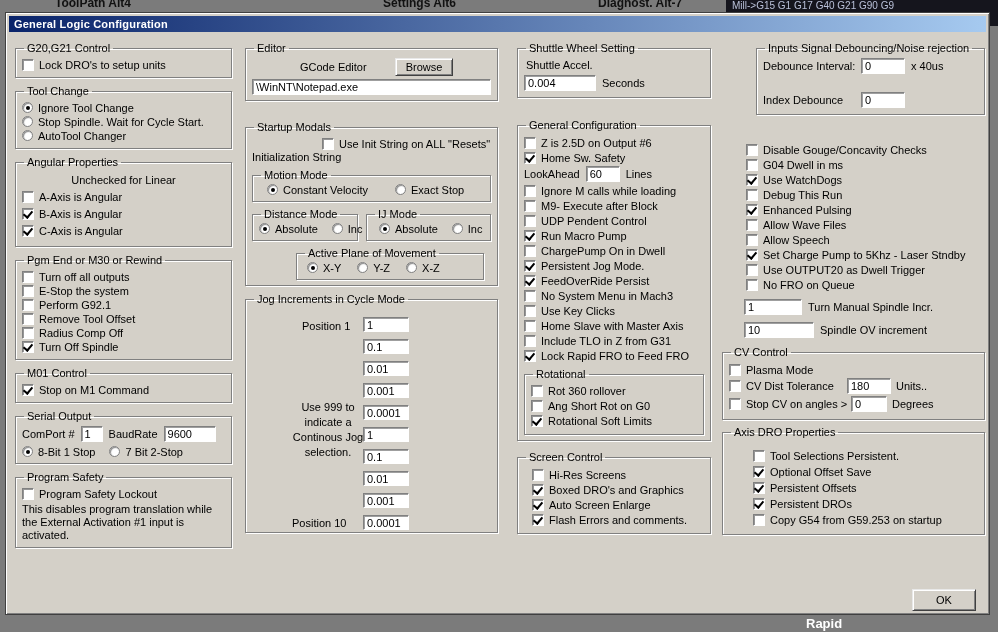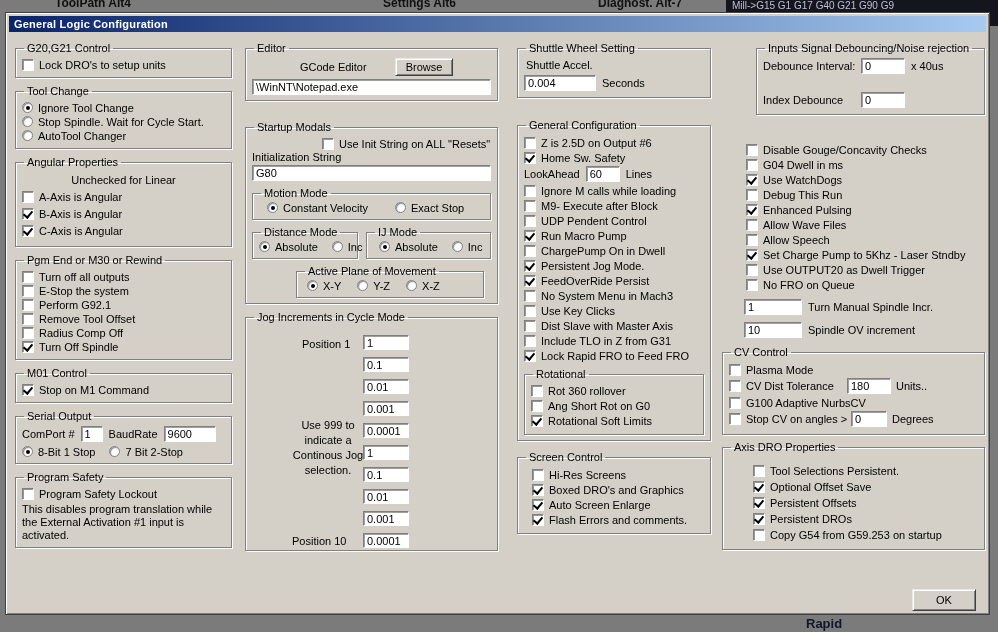--- a/index.html
+++ b/index.html
@@ -2,21 +2,21 @@
 <html><head>
 <meta charset="utf-8">
 <style>
   * { box-sizing:border-box; margin:0; padding:0; }
   html,body { width:998px; height:632px; overflow:hidden; }
   body { background:#7b7b7b; font-family:"Liberation Sans", sans-serif; font-size:11px; color:#000; position:relative; cursor:default; }
 
   
   .bg-tab { position:absolute; top:-4px; font-weight:bold; color:#111; font-size:12px; white-space:nowrap; }
   .bg-topright { position:absolute; top:0; left:726px; right:0; height:26px; background:#15151d; color:#b9c0d8; font-size:10px; line-height:12px; padding-left:6px; white-space:nowrap; overflow:hidden; }
-  .bg-bottom { position:absolute; top:616px; left:806px; font-size:13px; font-weight:bold; color:#0f172a; }
+  .bg-bottom { position:absolute; top:616px; left:806px; font-size:13px; font-weight:bold; color:#ffffff; }
 
   
   .dialog { position:absolute; left:5px; top:12px; width:985px; height:603px; background:#d4d0c8;
             border:1px solid #404040; box-shadow: inset 1px 1px 0 #ffffff, inset -1px -1px 0 #808080; padding:3px; }
   .titlebar { height:16px; background:linear-gradient(90deg,#0a246a,#a6caf0); color:#fff; font-weight:bold;
               display:flex; align-items:center; padding:0 5px; letter-spacing:.2px; }
   .content { position:relative; height:579px; }
 
   .col { position:absolute; top:10px; }
   .col1 { left:6px;   width:217px; }
@@ -217,21 +217,20 @@
         <input class="field wfull" value="\WinNT\Notepad.exe" style="">
       </fieldset>
 
       <fieldset class="fs" style="margin-top:20px">
         <legend>Startup Modals</legend>
         <div class="row" style="margin-left:70px">
           <span class="checkbox"></span>
           <span class="lbl">Use Init String on ALL  "Resets"</span>
         </div>
         <div class="lbl">Initialization String</div>
-        <input class="field wfull" value="G80" style="">
 
         <fieldset class="fs sub">
           <legend>Motion Mode</legend>
           <div class="gapwide inline-list" style="margin-left:8px">
               <div class="row">
                 <span class="radio on"></span>
                 <span class="lbl">Constant Velocity</span>
               </div>
               <div class="row">
                 <span class="radio"></span>
@@ -367,21 +366,21 @@
             <div class="row">
               <span class="checkbox"></span>
               <span class="lbl">No System Menu in Mach3</span>
             </div>
             <div class="row">
               <span class="checkbox"></span>
               <span class="lbl">Use Key Clicks</span>
             </div>
             <div class="row">
               <span class="checkbox"></span>
-              <span class="lbl">Dist Slave with Master Axis</span>
+              <span class="lbl">Home Slave with Master Axis</span>
             </div>
             <div class="row">
               <span class="checkbox"></span>
               <span class="lbl">Include TLO in Z from G31</span>
             </div>
             <div class="row">
               <span class="checkbox on"></span>
               <span class="lbl">Lock Rapid FRO to Feed FRO</span>
             </div>
           </div>
@@ -482,42 +481,38 @@
             <span class="checkbox"></span>
             <span class="lbl">No FRO on Queue</span>
           </div>
         </div>
 
       <div class="inline-row" style="margin:8px 0 0 32px">
         <input class="field" style="width: 58px;" value="1">
         <span class="lbl">Turn Manual Spindle Incr.</span>
       </div>
       <div class="inline-row" style="margin:7px 0 0 32px">
-        <input class="field" style="width: 58px;" value="10">
+        <input class="field" style="width: 70px;" value="10">
         <span class="lbl">Spindle OV increment</span>
       </div>
 
       <fieldset class="fs cv" style="margin:8px 0 0 10px;width:calc(100% - 10px)">
         <legend>CV Control</legend>
         <div class="row">
           <span class="checkbox"></span>
           <span class="lbl">Plasma Mode</span>
         </div>
         <div class="row">
           <span class="checkbox"></span>
           <span class="lbl" style="width:96px">CV Dist Tolerance</span>
           <input class="field" style="width: 44px;" value="180">
           <span class="lbl">Units..</span>
         </div>
         <div class="row">
           <span class="checkbox"></span>
-          <span class="lbl">G100 Adaptive NurbsCV</span>
-        </div>
-        <div class="row">
-          <span class="checkbox"></span>
           <span class="lbl" style="width:100px">Stop CV on angles &gt;</span>
           <input class="field" style="width: 36px;" value="0">
           <span class="lbl">Degrees</span>
         </div>
       </fieldset>
 
       <fieldset class="fs axisdro" style="margin:6px 0 0 10px;width:calc(100% - 10px);padding-top:8px">
         <legend>Axis DRO Properties</legend>
         <div style="margin-left:24px">
             <div class="row">

